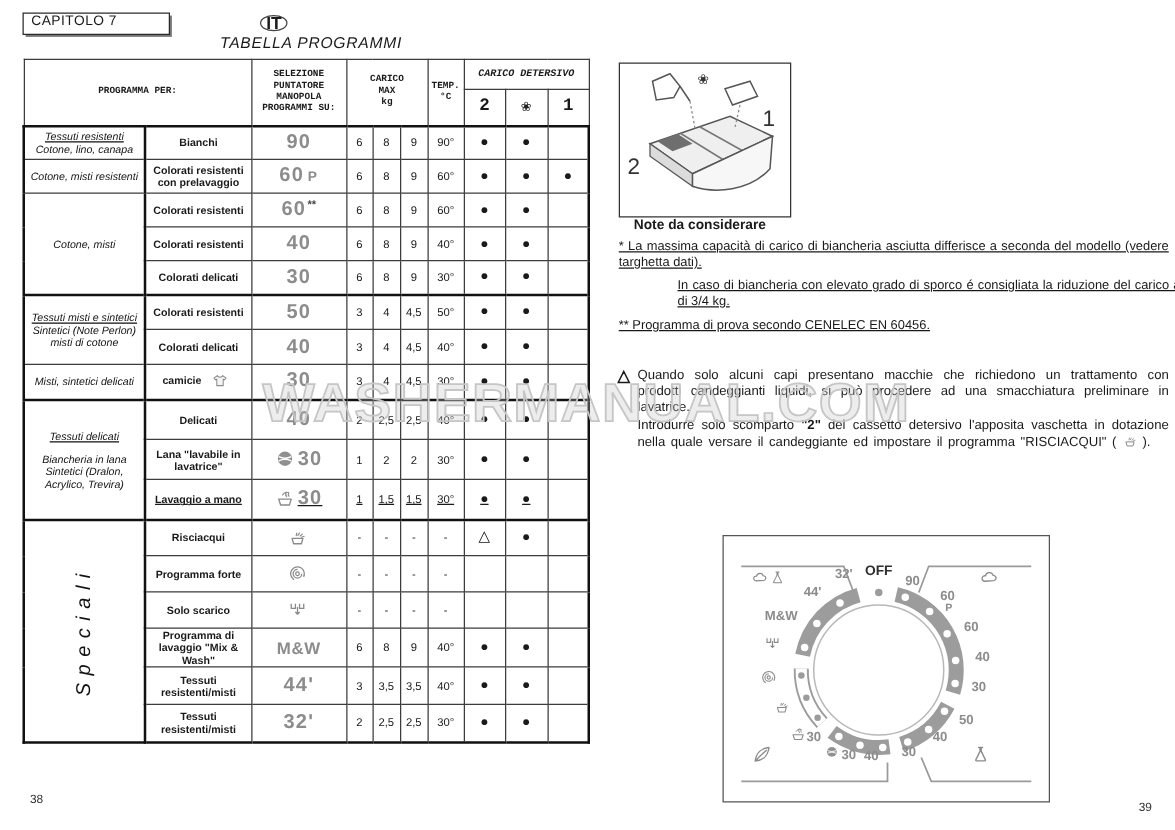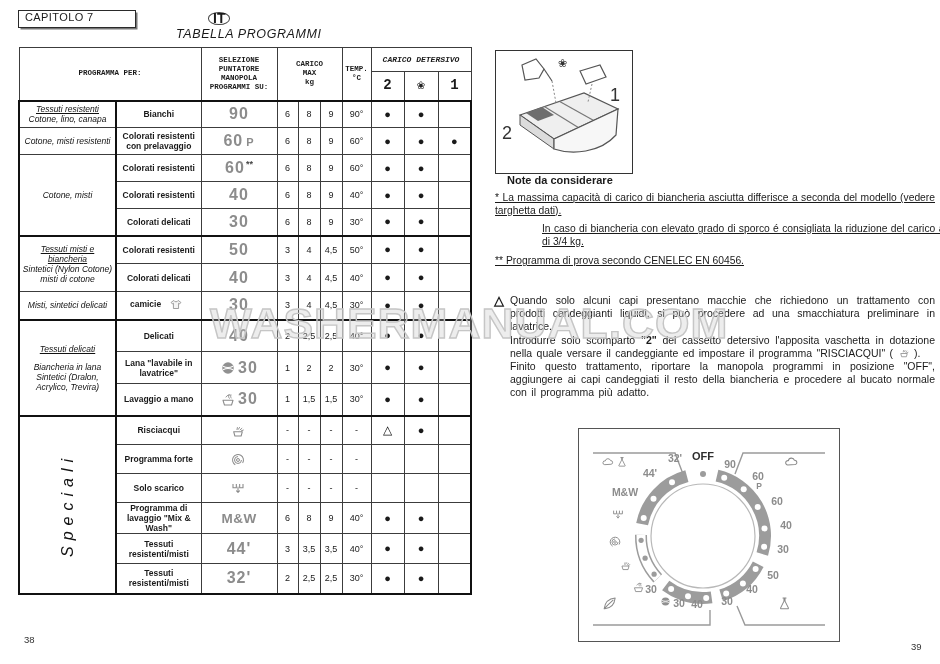--- a/index.html
+++ b/index.html
@@ -213,22 +213,22 @@
         <td class="ld">6</td>
         <td class="ld">8</td>
         <td class="ld">9</td>
         <td class="tp">30°</td>
         <td class="dt">●</td>
         <td class="dt">●</td>
         <td class="dt br"></td>
       </tr>
       <tr style="height: 28px;">
         <td rowspan="2" class="grp bl tt">
-          <div class="gl u">Tessuti misti e biancheria</div>
-          <div class="gl">Sintetici (Nylon Cotone) misti di cotone</div>
+          <div class="gl u">Tessuti misti e sintetici</div>
+          <div class="gl">Sintetici (Note Perlon) misti di cotone</div>
         </td>
         <td class="nm tt">Colorati resistenti</td>
         <td class="pg tt"><span class="pv">50</span></td>
         <td class="ld tt">3</td>
         <td class="ld tt">4</td>
         <td class="ld tt">4,5</td>
         <td class="tp tt">50°</td>
         <td class="dt tt">●</td>
         <td class="dt tt">●</td>
         <td class="dt tt br"></td>
@@ -281,21 +281,21 @@
             <use href="#sym-wool"></use>
           </svg><span class="pv">30</span></td>
         <td class="ld">1</td>
         <td class="ld">2</td>
         <td class="ld">2</td>
         <td class="tp">30°</td>
         <td class="dt">●</td>
         <td class="dt">●</td>
         <td class="dt br"></td>
       </tr>
-      <tr style="height: 32px;">
+      <tr style="height: 32px; text-decoration: underline;">
         <td class="nm">Lavaggio a mano</td>
         <td class="pg"><svg class="ci" width="16" height="16" viewBox="0 0 24 24">
             <use href="#sym-hand"></use>
           </svg><span class="pv">30</span></td>
         <td class="ld">1</td>
         <td class="ld">1,5</td>
         <td class="ld">1,5</td>
         <td class="tp">30°</td>
         <td class="dt">●</td>
         <td class="dt">●</td>
@@ -403,21 +403,20 @@
 <div class="abs note" id="note2">In caso di biancheria con elevato grado di sporco é consigliata la riduzione del carico a non più di 3/4 kg.</div>
 <div class="abs note" id="note3">** Programma di prova secondo CENELEC EN 60456.</div>
 
 <div class="abs" id="warning">
   <div id="warn-tri">△</div>
   <div id="warn-text">
     <p>Quando solo alcuni capi presentano macchie che richiedono un trattamento con prodotti candeggianti liquidi, si può procedere ad una smacchiatura preliminare in lavatrice.</p>
     <p><span>Introdurre solo scomparto </span><b>"2"</b><span> del cassetto detersivo l'apposita vaschetta in dotazione nella quale versare il candeggiante ed impostare il programma "RISCIACQUI" ( </span><svg width="12" height="12" viewBox="0 0 24 24" style="vertical-align:-2px">
           <use href="#sym-rinse"></use>
         </svg><span> ).</span></p>
-    <p>Finito questo trattamento, riportare la manopola programmi in posizione "OFF", aggiungere ai capi candeggiati il resto della biancheria e procedere al bucato normale con il programma più adatto.</p>
   </div>
 </div>
 
 <div class="abs" id="dial-fig">
   <svg id="dial-svg" width="260" height="212" viewBox="0 0 260 212">
 
     <path d="M14 24 H96 L104 45 M246 24 H164 L156 45 M14 196 H131 L131 181 M158 177 L166 196 H246" fill="none" stroke="#9a9a9a" stroke-width="1.4"></path>
 
     <circle cx="124" cy="107" r="52" fill="none" stroke="#b8b8b8" stroke-width="1.2"></circle>
 

